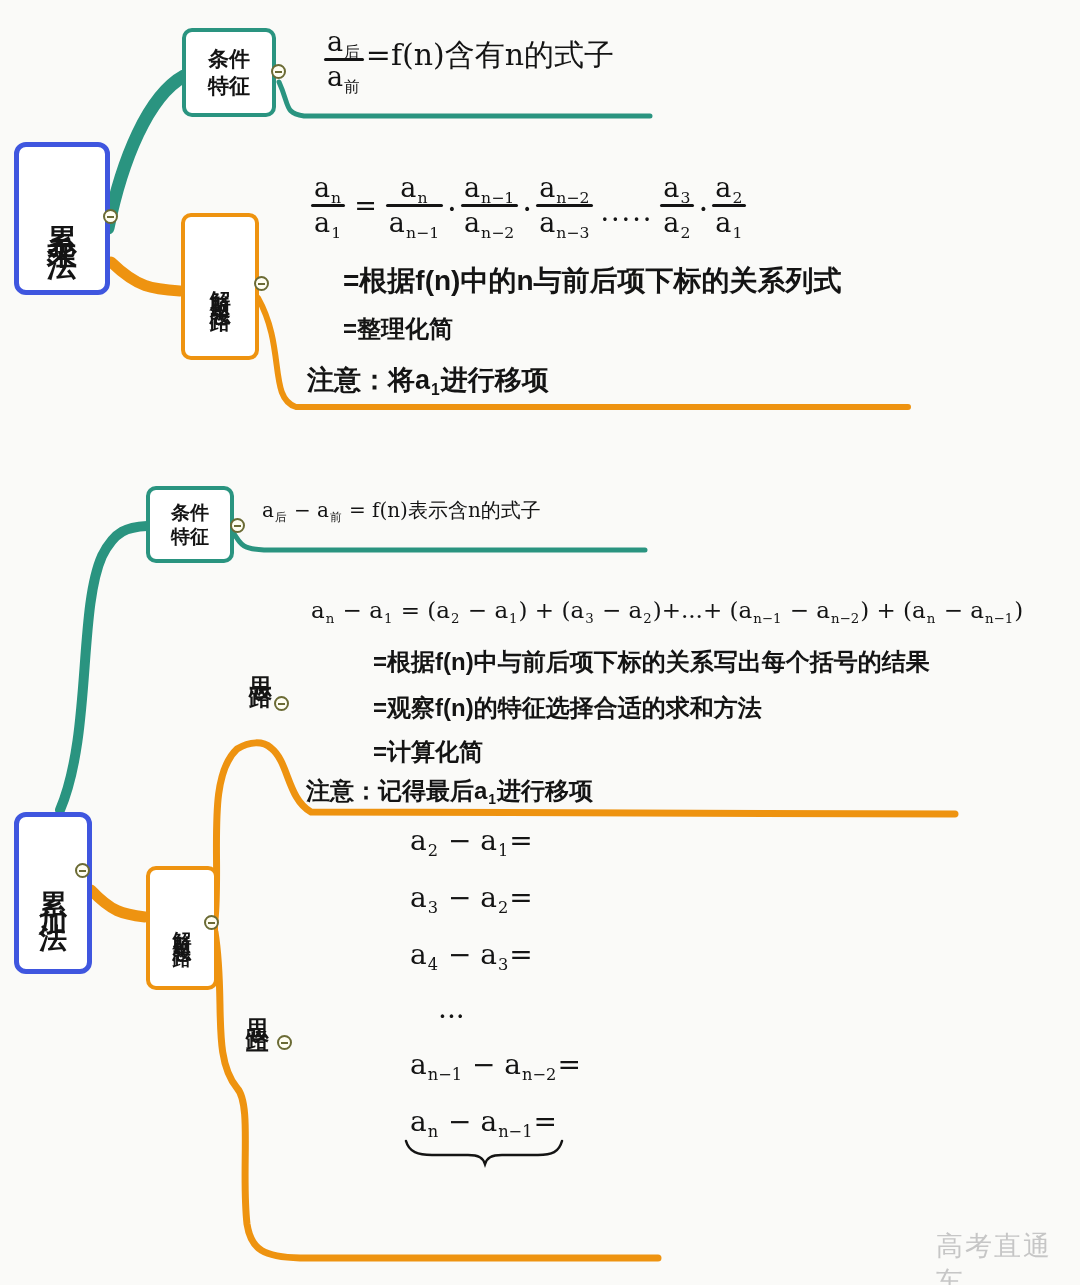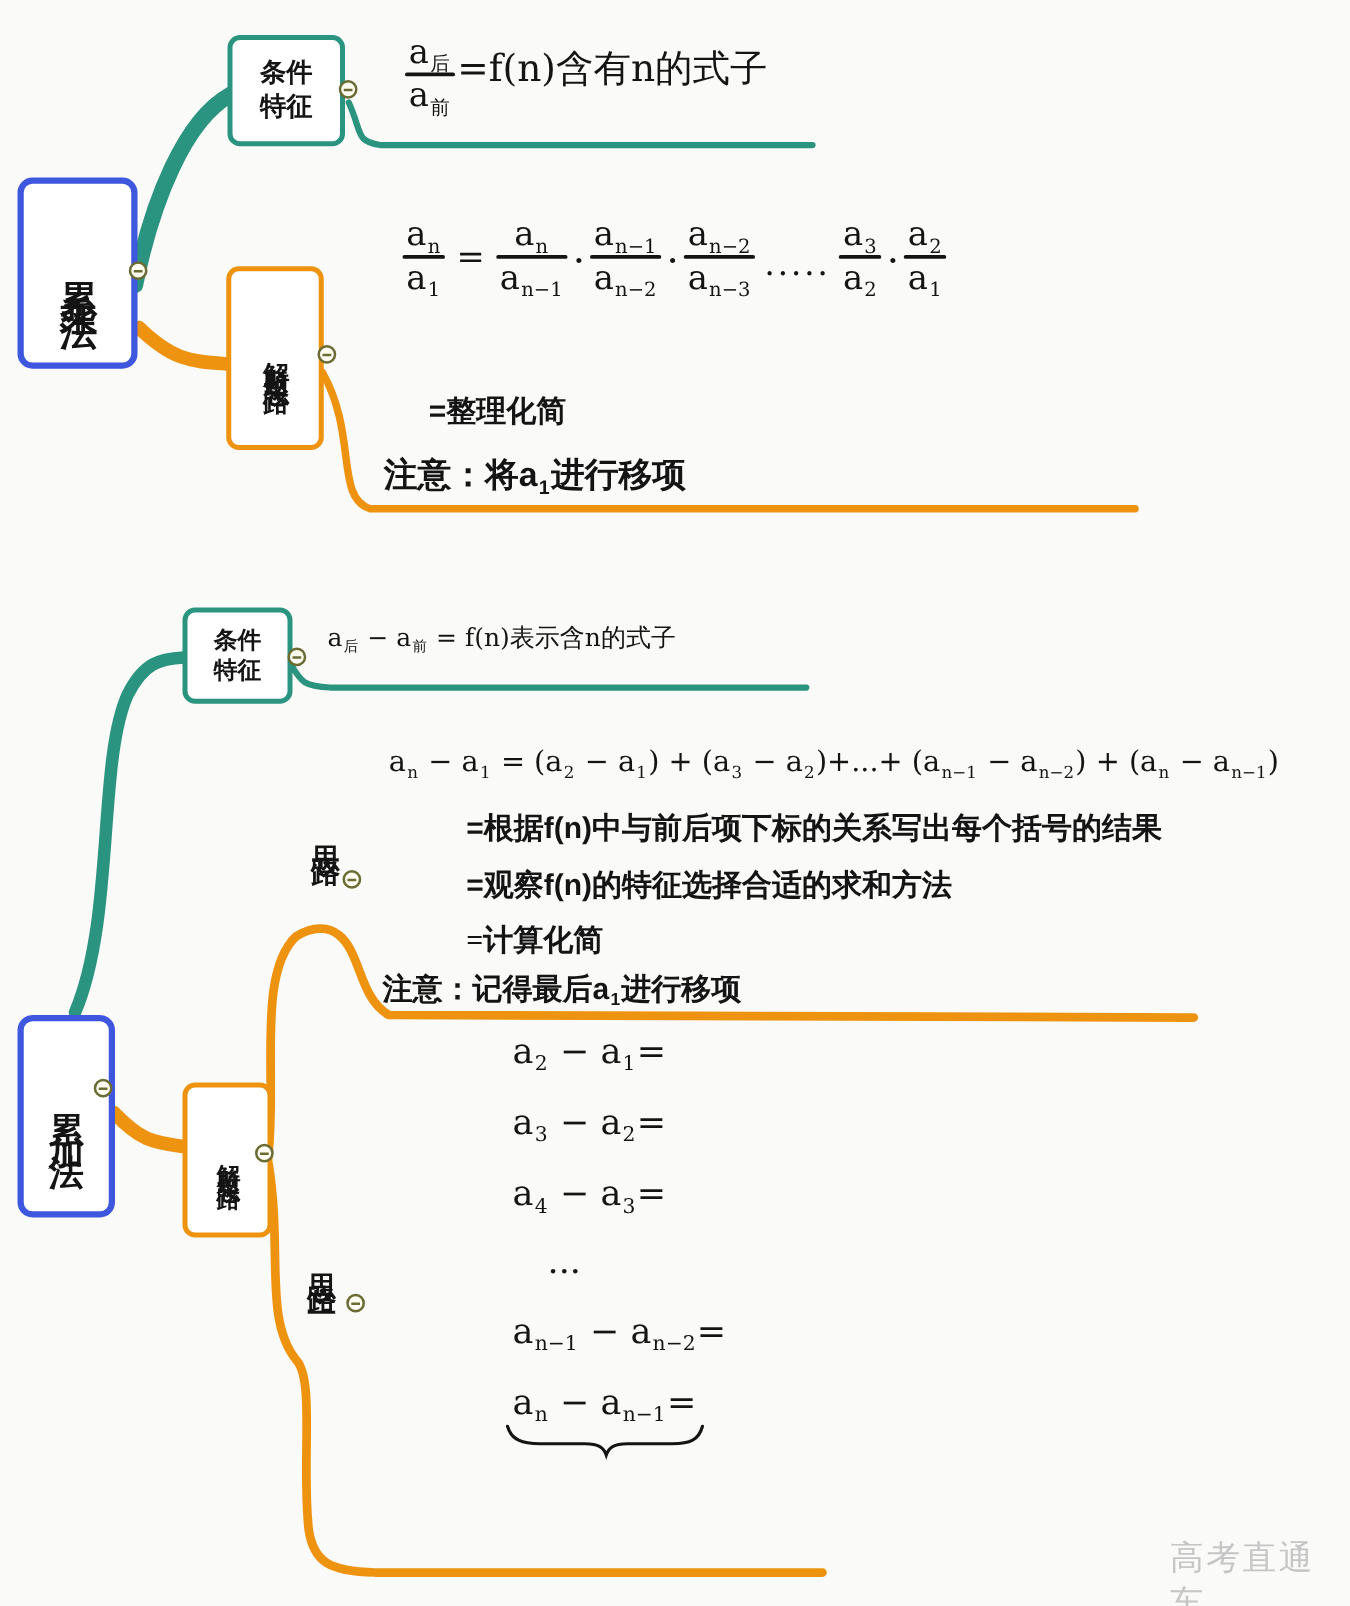--- a/index.html
+++ b/index.html
@@ -81,21 +81,21 @@
       <span class="bar"></span>
       <span class="den"><span>a</span><span class="s">前</span></span>
     </span>
     <span style="font-size:30px;margin-top:9px;">=f(n)含有n的式子</span>
   </div>
 
   <div class="node orange" style="left:181px;top:213px;width:78px;height:147px;">
     <span class="vtext" style="font-size:21px;letter-spacing:7px;">解题思路</span>
   </div>
 
-  <div class="formula chainrow" style="left:320px;top:158px;height:95px;font-size:27px;">
+  <div class="formula chainrow" style="left:309px;top:158px;height:95px;font-size:27px;">
     <span class="frac">
       <span class="num"><span>a</span><span class="s">n</span></span>
       <span class="bar"></span>
       <span class="den"><span>a</span><span class="s">1</span></span>
     </span>
     <span class="op">=</span>
     <span class="frac">
       <span class="num"><span>a</span><span class="s">n</span></span>
       <span class="bar"></span>
       <span class="den"><span>a</span><span class="s">n−1</span></span>
@@ -119,20 +119,21 @@
       <span class="den"><span>a</span><span class="s">2</span></span>
     </span>
     <span class="dot">·</span>
     <span class="frac">
       <span class="num"><span>a</span><span class="s">2</span></span>
       <span class="bar"></span>
       <span class="den"><span>a</span><span class="s">1</span></span>
     </span>
   </div>
 
+  <div class="cjk" style="left:343px;top:262px;font-size:28px;">=根据f(n)中的n与前后项下标的关系列式</div>
   <div class="cjk" style="left:343px;top:313px;font-size:24px;">=整理化简</div>
   <div class="cjk" style="left:307px;top:362px;font-size:27px;"><span class="tk">注意：将a</span><span class="s">1</span><span class="tk">进行移项</span></div>
 
   <div class="node teal" style="left:146px;top:486px;width:88px;height:77px;font-size:19px;">
     <span class="wrap2">条件特征</span>
   </div>
 
   <div class="formula" style="left:262px;top:497px;font-size:20px;"><span class="tk">a</span><span class="s">后</span><span class="tk"> − a</span><span class="s">前</span><span class="tk"> = f(n)表示含n的式子</span></div>
 
   <div class="node blue" style="left:14px;top:812px;width:78px;height:162px;">
@@ -142,21 +143,21 @@
   <div class="node orange" style="left:146px;top:866px;width:72px;height:124px;">
     <span class="vtext" style="font-size:19px;letter-spacing:6px;">解题思路</span>
   </div>
 
   <div class="sidelabel" style="left:246px;top:658px;font-size:23px;">思路一</div>
   <div class="sidelabel" style="left:243px;top:1000px;font-size:23px;">思路二</div>
 
   <div class="formula" style="left:311px;top:597px;font-size:23px;"><span class="tk">a</span><span class="s">n</span><span class="tk"> − a</span><span class="s">1</span><span class="tk"> = (a</span><span class="s">2</span><span class="tk"> − a</span><span class="s">1</span><span class="tk">) + (a</span><span class="s">3</span><span class="tk"> − a</span><span class="s">2</span><span class="tk">)+...+ (a</span><span class="s">n−1</span><span class="tk"> − a</span><span class="s">n−2</span><span class="tk">) + (a</span><span class="s">n</span><span class="tk"> − a</span><span class="s">n−1</span><span class="tk">)</span></div>
   <div class="cjk" style="left:373px;top:646px;font-size:24px;">=根据f(n)中与前后项下标的关系写出每个括号的结果</div>
   <div class="cjk" style="left:373px;top:692px;font-size:24px;">=观察f(n)的特征选择合适的求和方法</div>
-  <div class="cjk" style="left:373px;top:736px;font-size:24px;font-family:Liberation Serif, serif;">=计算化简</div>
+  <div class="cjk" style="left:373px;top:736px;font-size:24px;">=计算化简</div>
   <div class="cjk" style="left:306px;top:775px;font-size:24px;"><span class="tk">注意：记得最后a</span><span class="s">1</span><span class="tk">进行移项</span></div>
 
   <div class="formula" style="left:410px;top:824px;font-size:28px;"><span class="tk">a</span><span class="s">2</span><span class="tk"> − a</span><span class="s">1</span><span class="tk">=</span></div>
   <div class="formula" style="left:410px;top:881px;font-size:28px;"><span class="tk">a</span><span class="s">3</span><span class="tk"> − a</span><span class="s">2</span><span class="tk">=</span></div>
   <div class="formula" style="left:410px;top:938px;font-size:28px;"><span class="tk">a</span><span class="s">4</span><span class="tk"> − a</span><span class="s">3</span><span class="tk">=</span></div>
   <div class="formula" style="left:438px;top:992px;font-size:28px;"><span class="tk">...</span></div>
   <div class="formula" style="left:410px;top:1048px;font-size:28px;"><span class="tk">a</span><span class="s">n−1</span><span class="tk"> − a</span><span class="s">n−2</span><span class="tk">=</span></div>
   <div class="formula" style="left:410px;top:1105px;font-size:28px;"><span class="tk">a</span><span class="s">n</span><span class="tk"> − a</span><span class="s">n−1</span><span class="tk">=</span></div>
 
 

